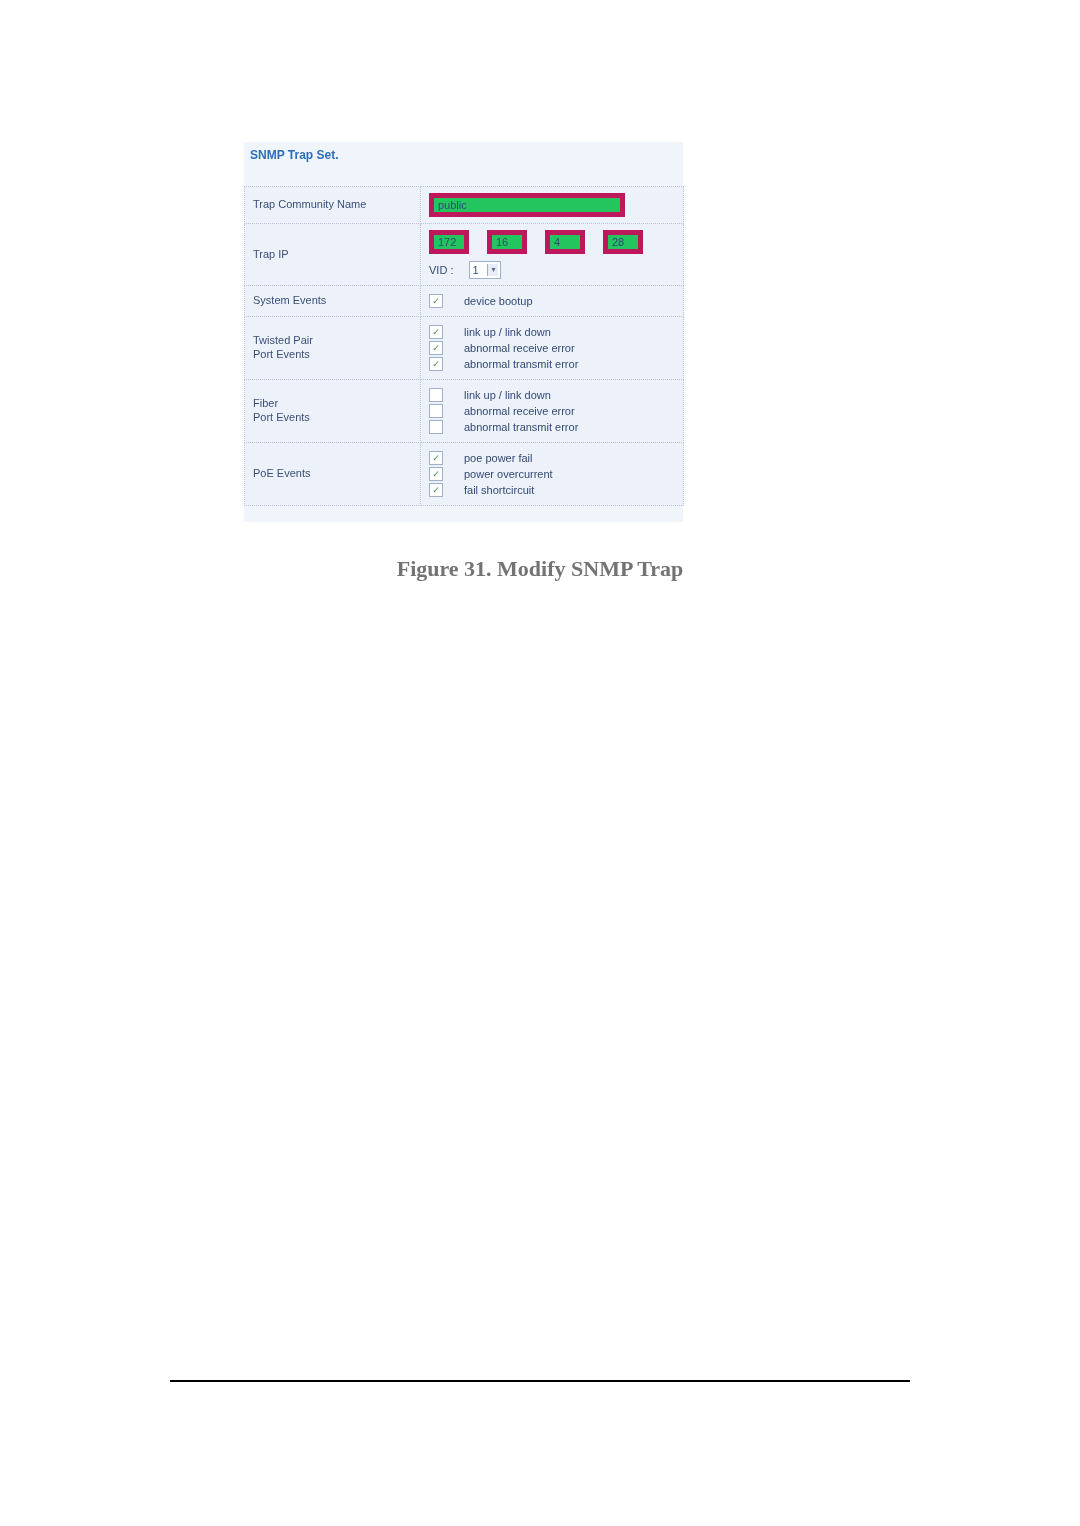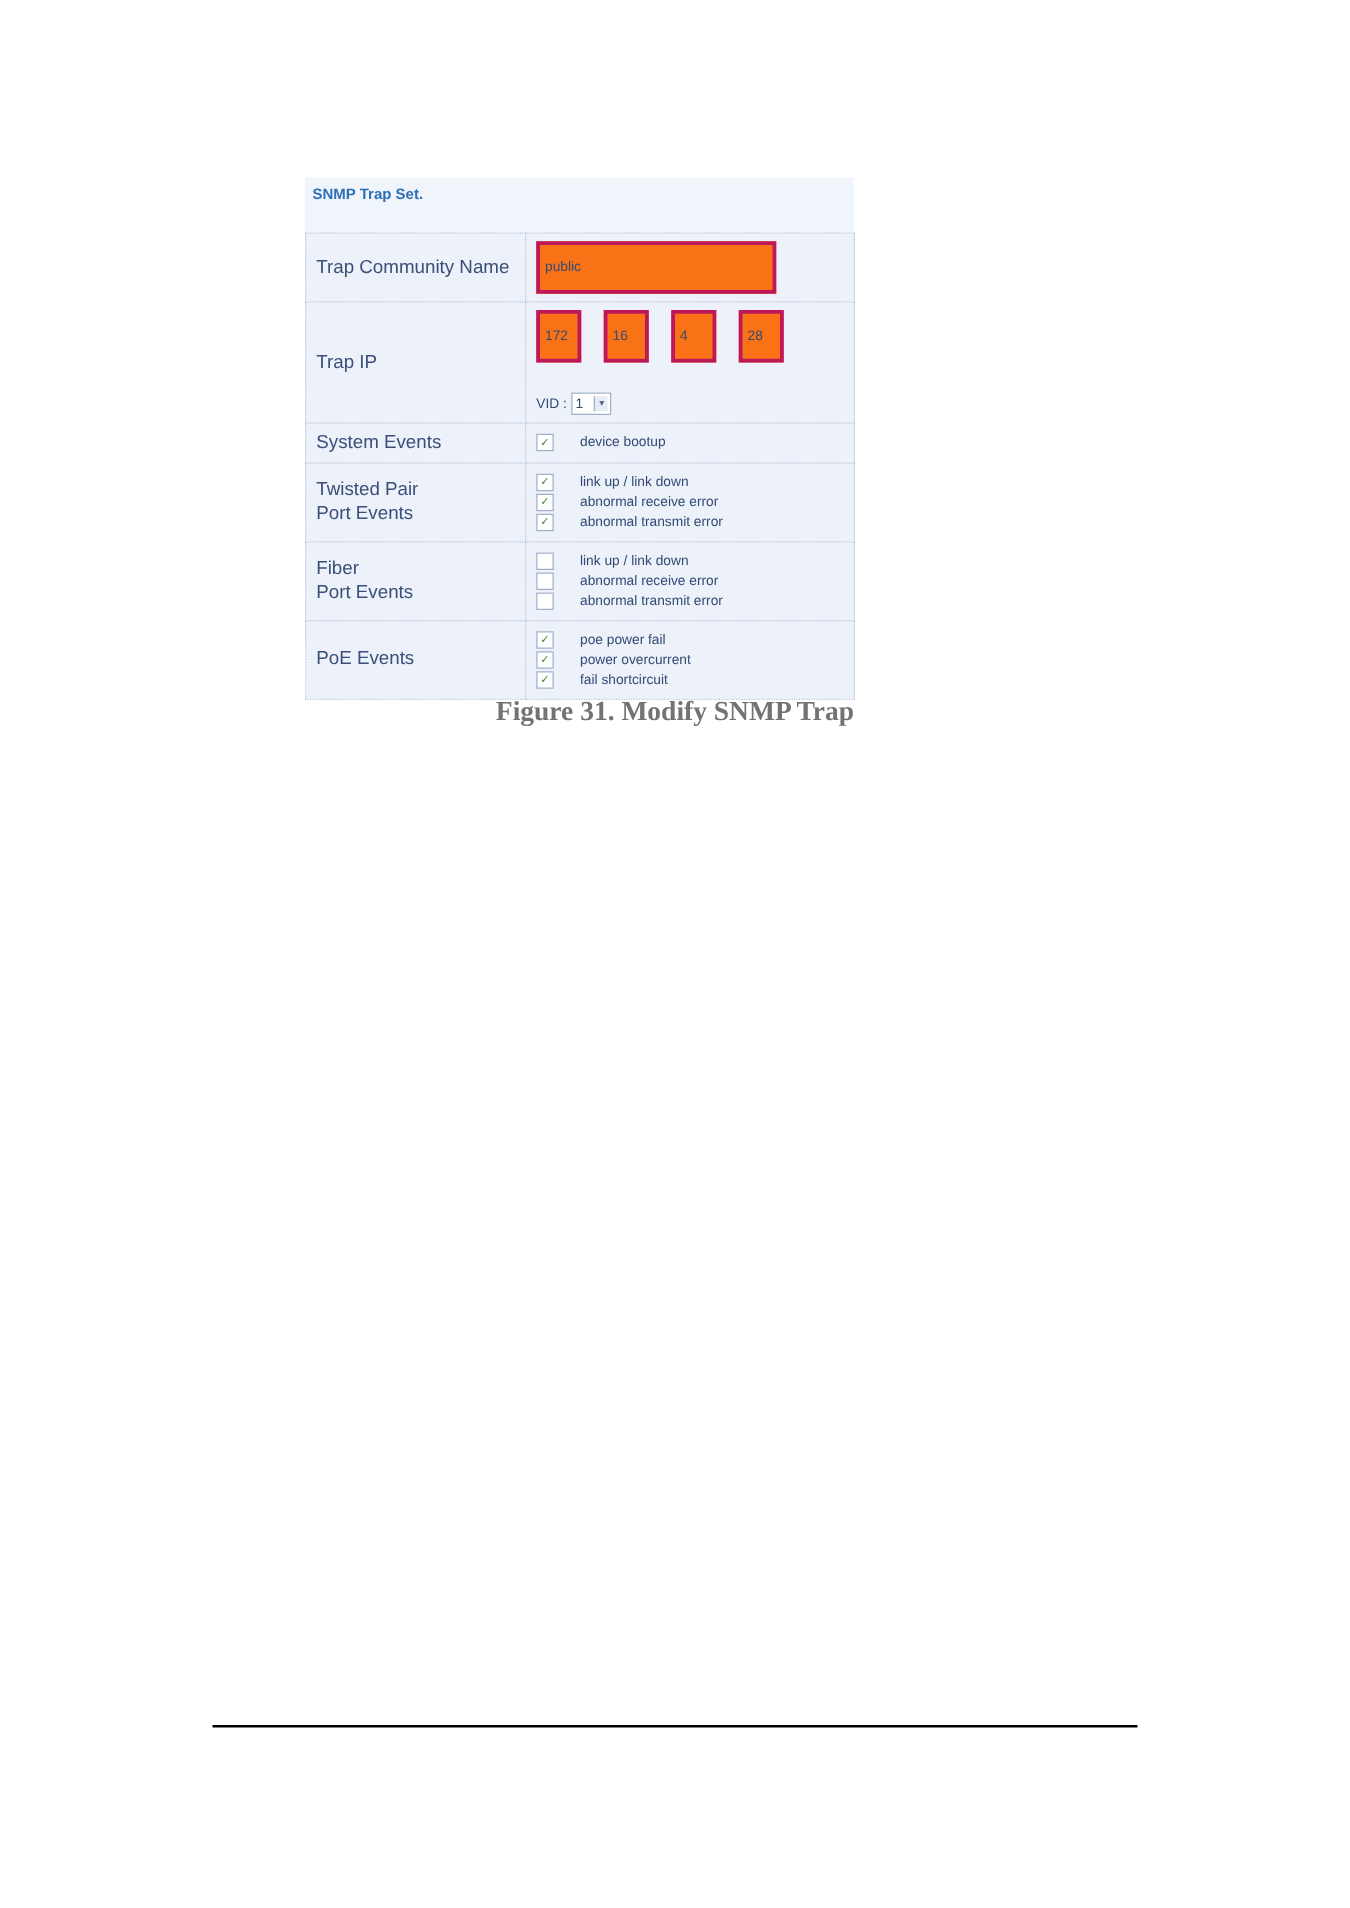--- a/index.html
+++ b/index.html
@@ -50,31 +50,31 @@
   .snmp-table td {
     border: 1px dotted #b7c3d9;
     padding: 6px 8px;
     vertical-align: middle;
     background: #edf1f9;
   }
   .snmp-table col.label { width: 176px; }
   .snmp-table col.value { width: 263px; }
   .rowlabel {
     color: #3a4f79;
-    font-size: 15px;
+    font-size: 11px;
     line-height: 1.25;
   }
   .textbox {
     display: inline-block;
-    background: #f97316;
-    border: 3px solid #be185d;
+    background: #22c55e;
+    border: 5px solid #be185d;
     color: #334a75;
     font-family: Tahoma, Arial, sans-serif;
     font-size: 11px;
-    padding: 11px 4px;
+    padding: 0 4px;
     height: 14px;
     line-height: 14px;
     box-sizing: content-box;
   }
   .tb-wide { width: 178px; }
   .tb-oct  { width: 22px; text-align: left; }
   .selectbox {
     display: inline-block;
     background: #ffffff;
     border: 1px solid #9fb0ca;
@@ -91,21 +91,21 @@
     right: 2px; top: 2px;
     width: 10px; height: 12px;
     background: #e7ecf5;
     border-left: 1px solid #9fb0ca;
     text-align: center;
     font-size: 8px;
     line-height: 12px;
     color: #55698f;
   }
   .ip-row { display: flex; align-items: flex-end; gap: 18px; }
-  .ver-row { margin-top: 24px; display: flex; align-items: center; gap: 4px; }
+  .ver-row { margin-top: 7px; display: flex; align-items: center; gap: 16px; }
   .cb-row { display: flex; align-items: center; gap: 21px; margin: 2px 0; }
   .cb {
     width: 12px; height: 12px;
     border: 1px solid #9fb0ca;
     background: #ffffff;
     display: inline-flex;
     align-items: center;
     justify-content: center;
     font-size: 9px;
     color: #3d8a3d;

